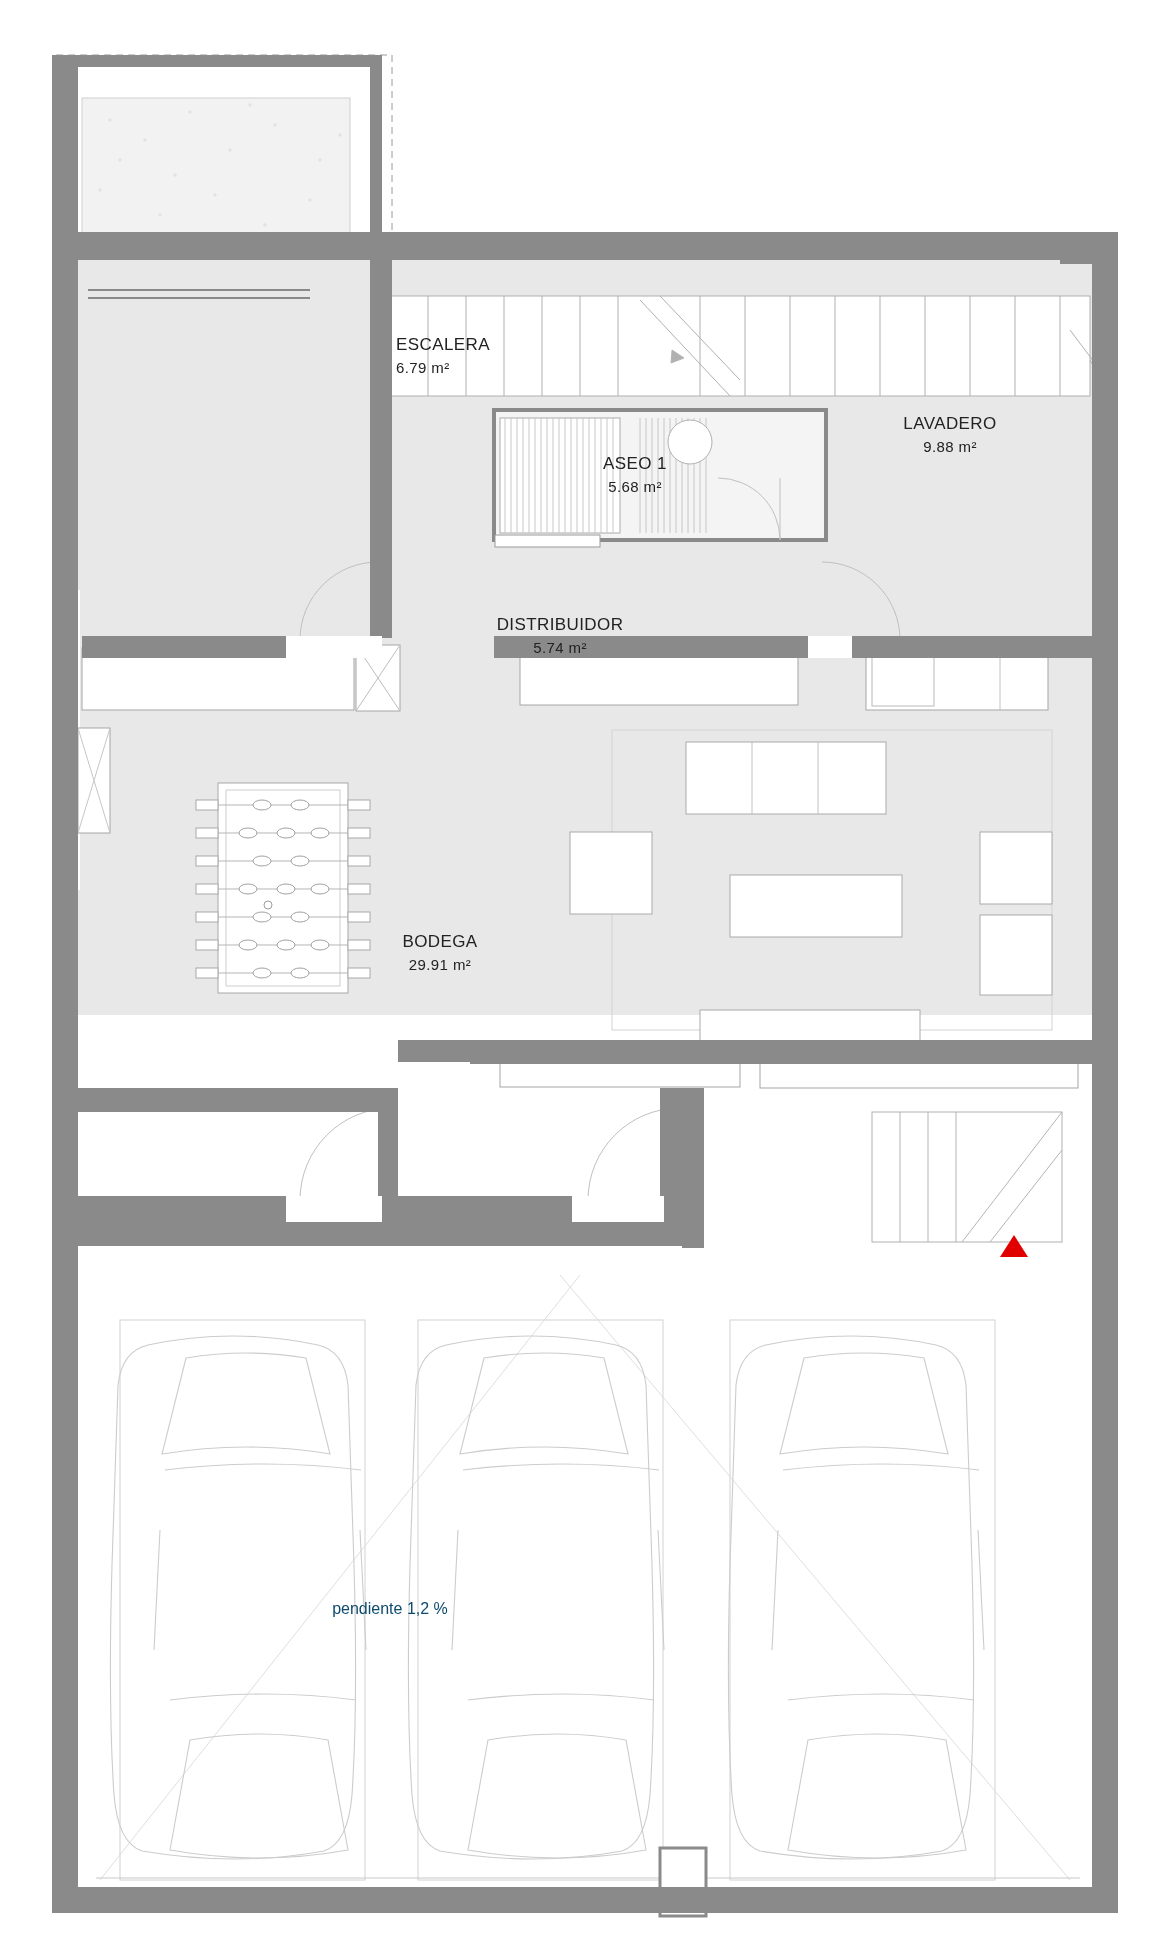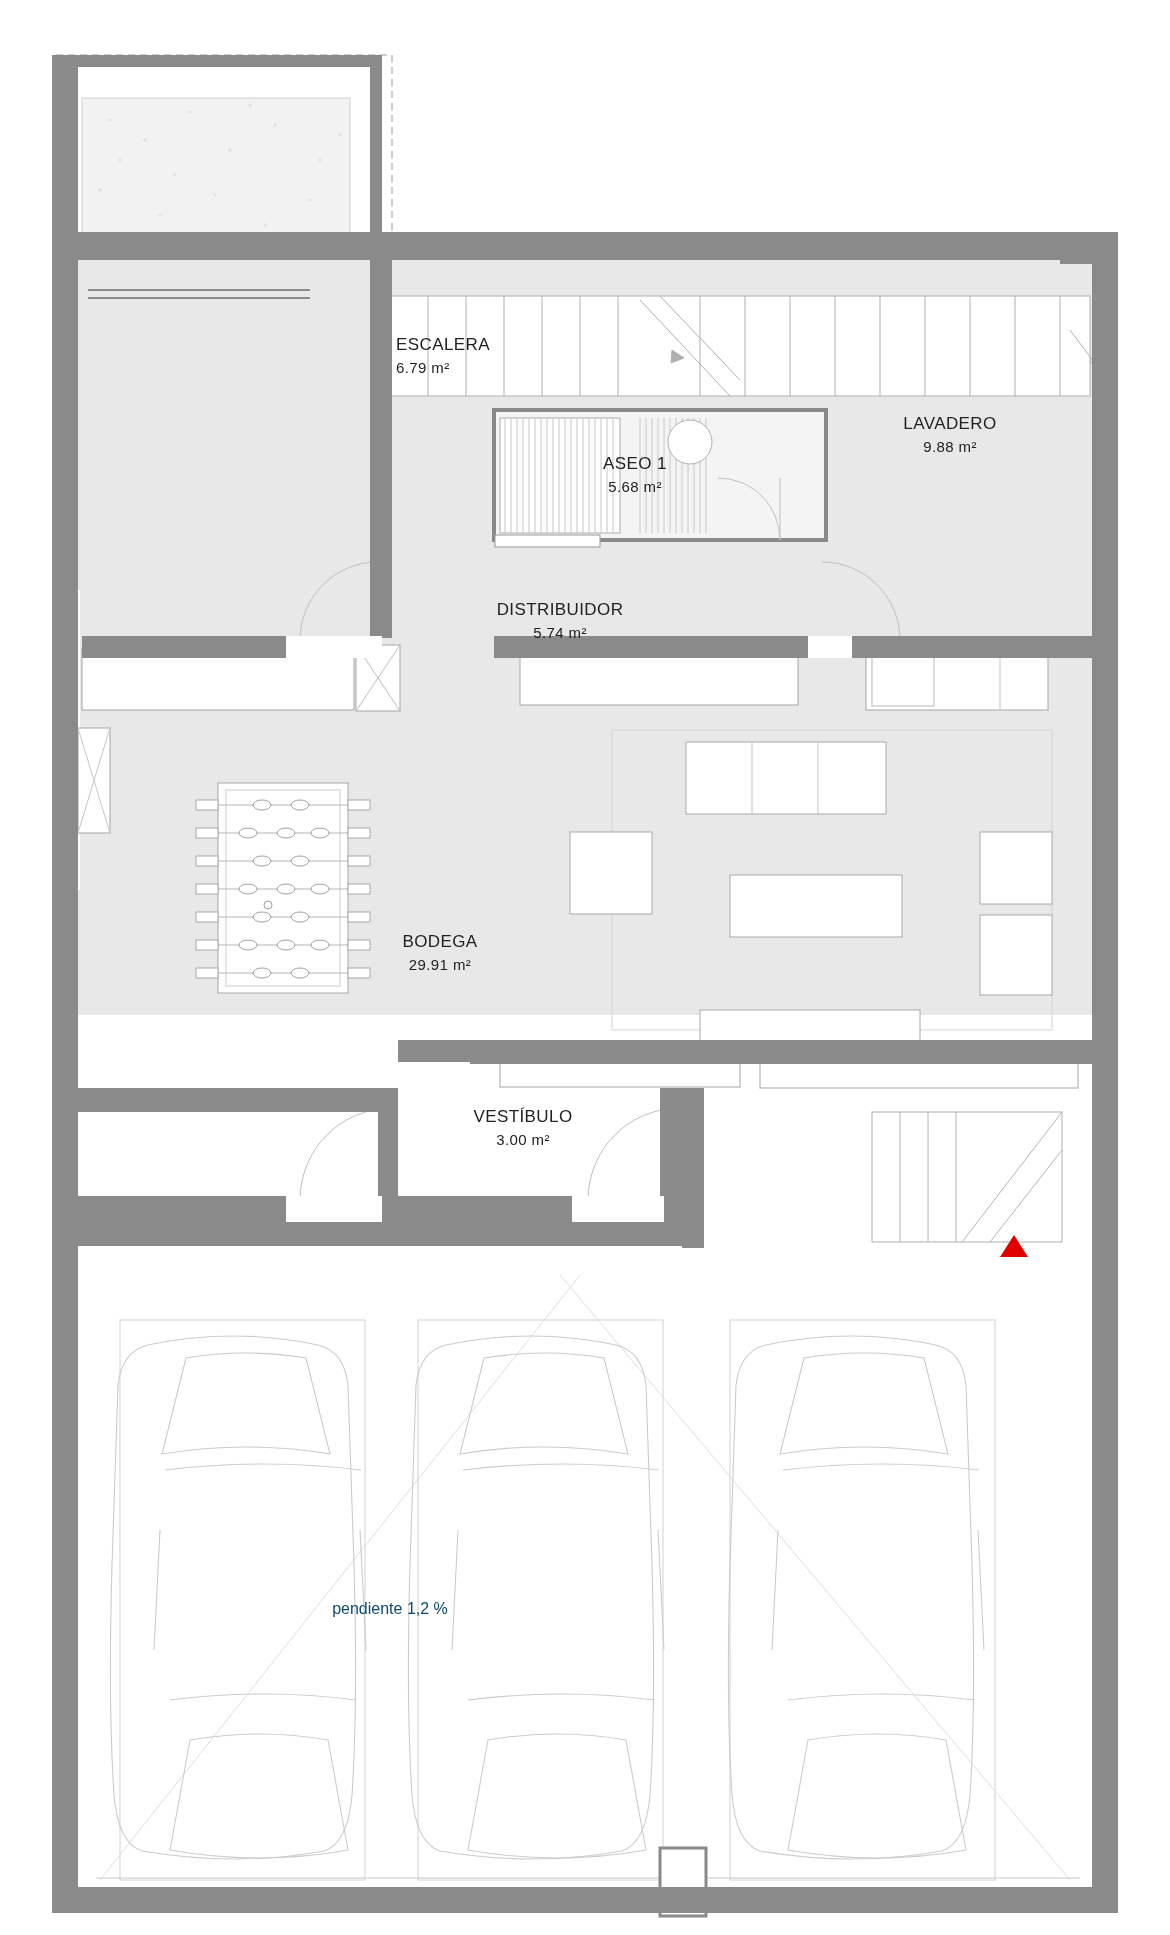--- a/index.html
+++ b/index.html
@@ -350,33 +350,29 @@
   <div class="label" style="left:540px;top:452px;width:190px;">
     <span>ASEO 1</span>
     <span class="area">5.68 m²</span>
   </div>
 
   <div class="label" style="left:830px;top:412px;width:240px;">
     <span>LAVADERO</span>
     <span class="area">9.88 m²</span>
   </div>
 
-  <div class="label" style="left:400px;top:598px;width:320px;">
+  <div class="label" style="left:400px;top:613px;width:320px;">
     <span>DISTRIBUIDOR</span>
     <span class="area">5.74 m²</span>
   </div>
 
   <div class="label" style="left:330px;top:930px;width:220px;">
     <span>BODEGA</span>
     <span class="area">29.91 m²</span>
   </div>
 
 
-  <div class="label" style="left:408px;top:1105px;width:230px;">
-    <span>VESTÍBULO</span>
-    <span class="area">3.00 m²</span>
-  </div>
 
   <div class="label-small" style="left:240px;top:1600px;width:300px;">pendiente 1,2 %</div>
 
   <div class="north-marker" style="left:1000px;top:1235px;"></div>
 
 </div>
 
 </body></html>

